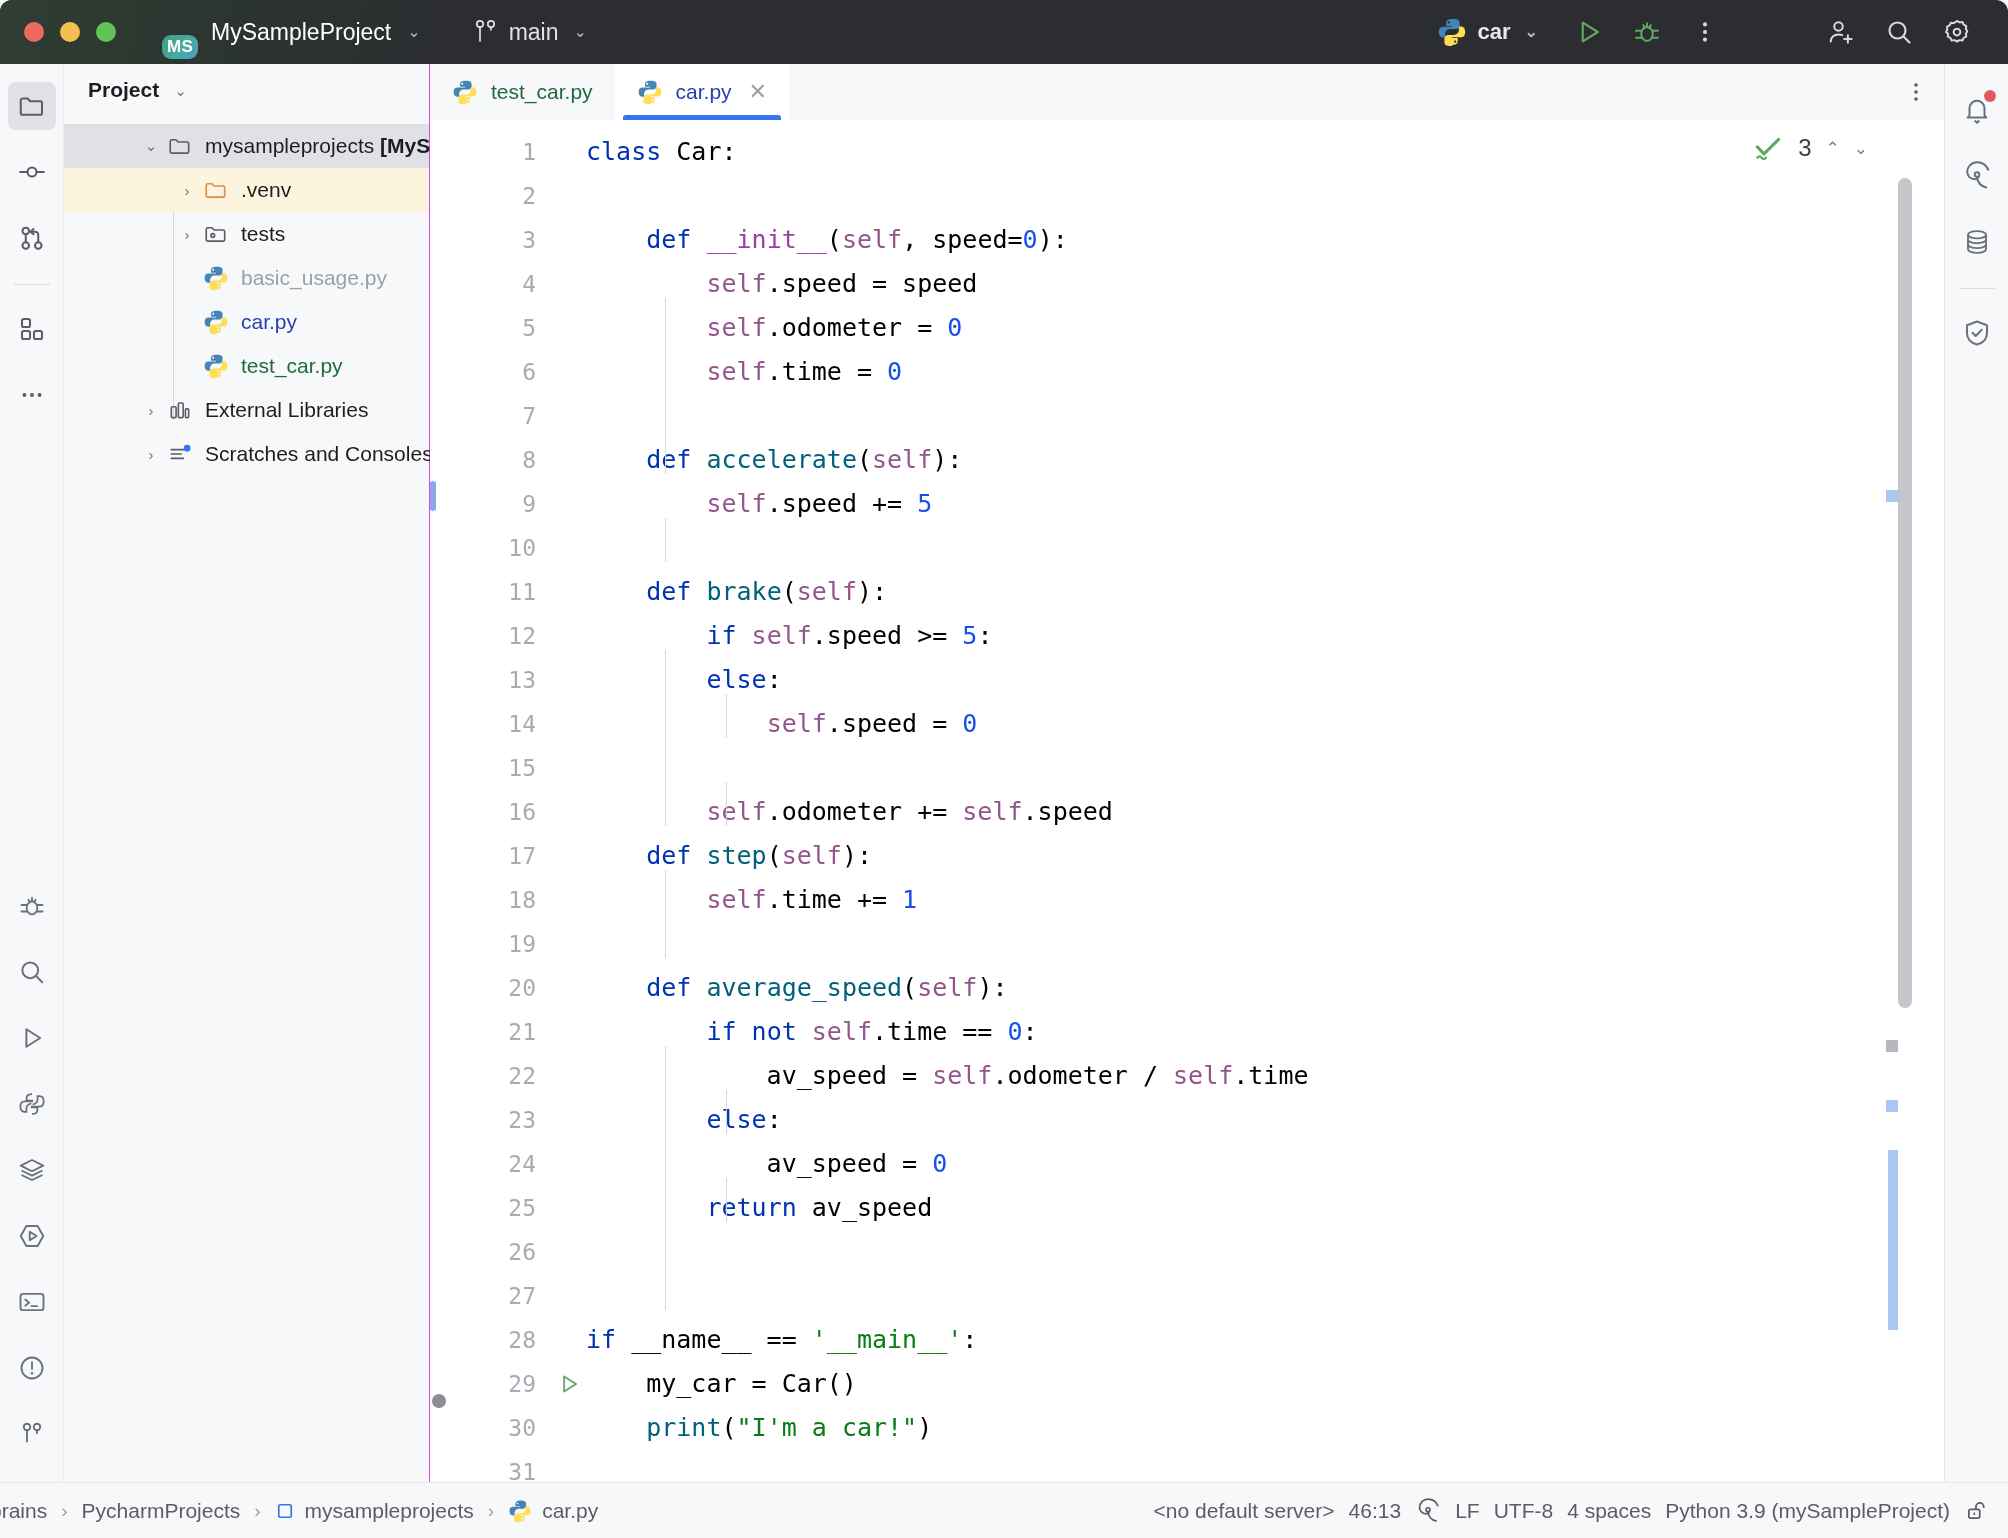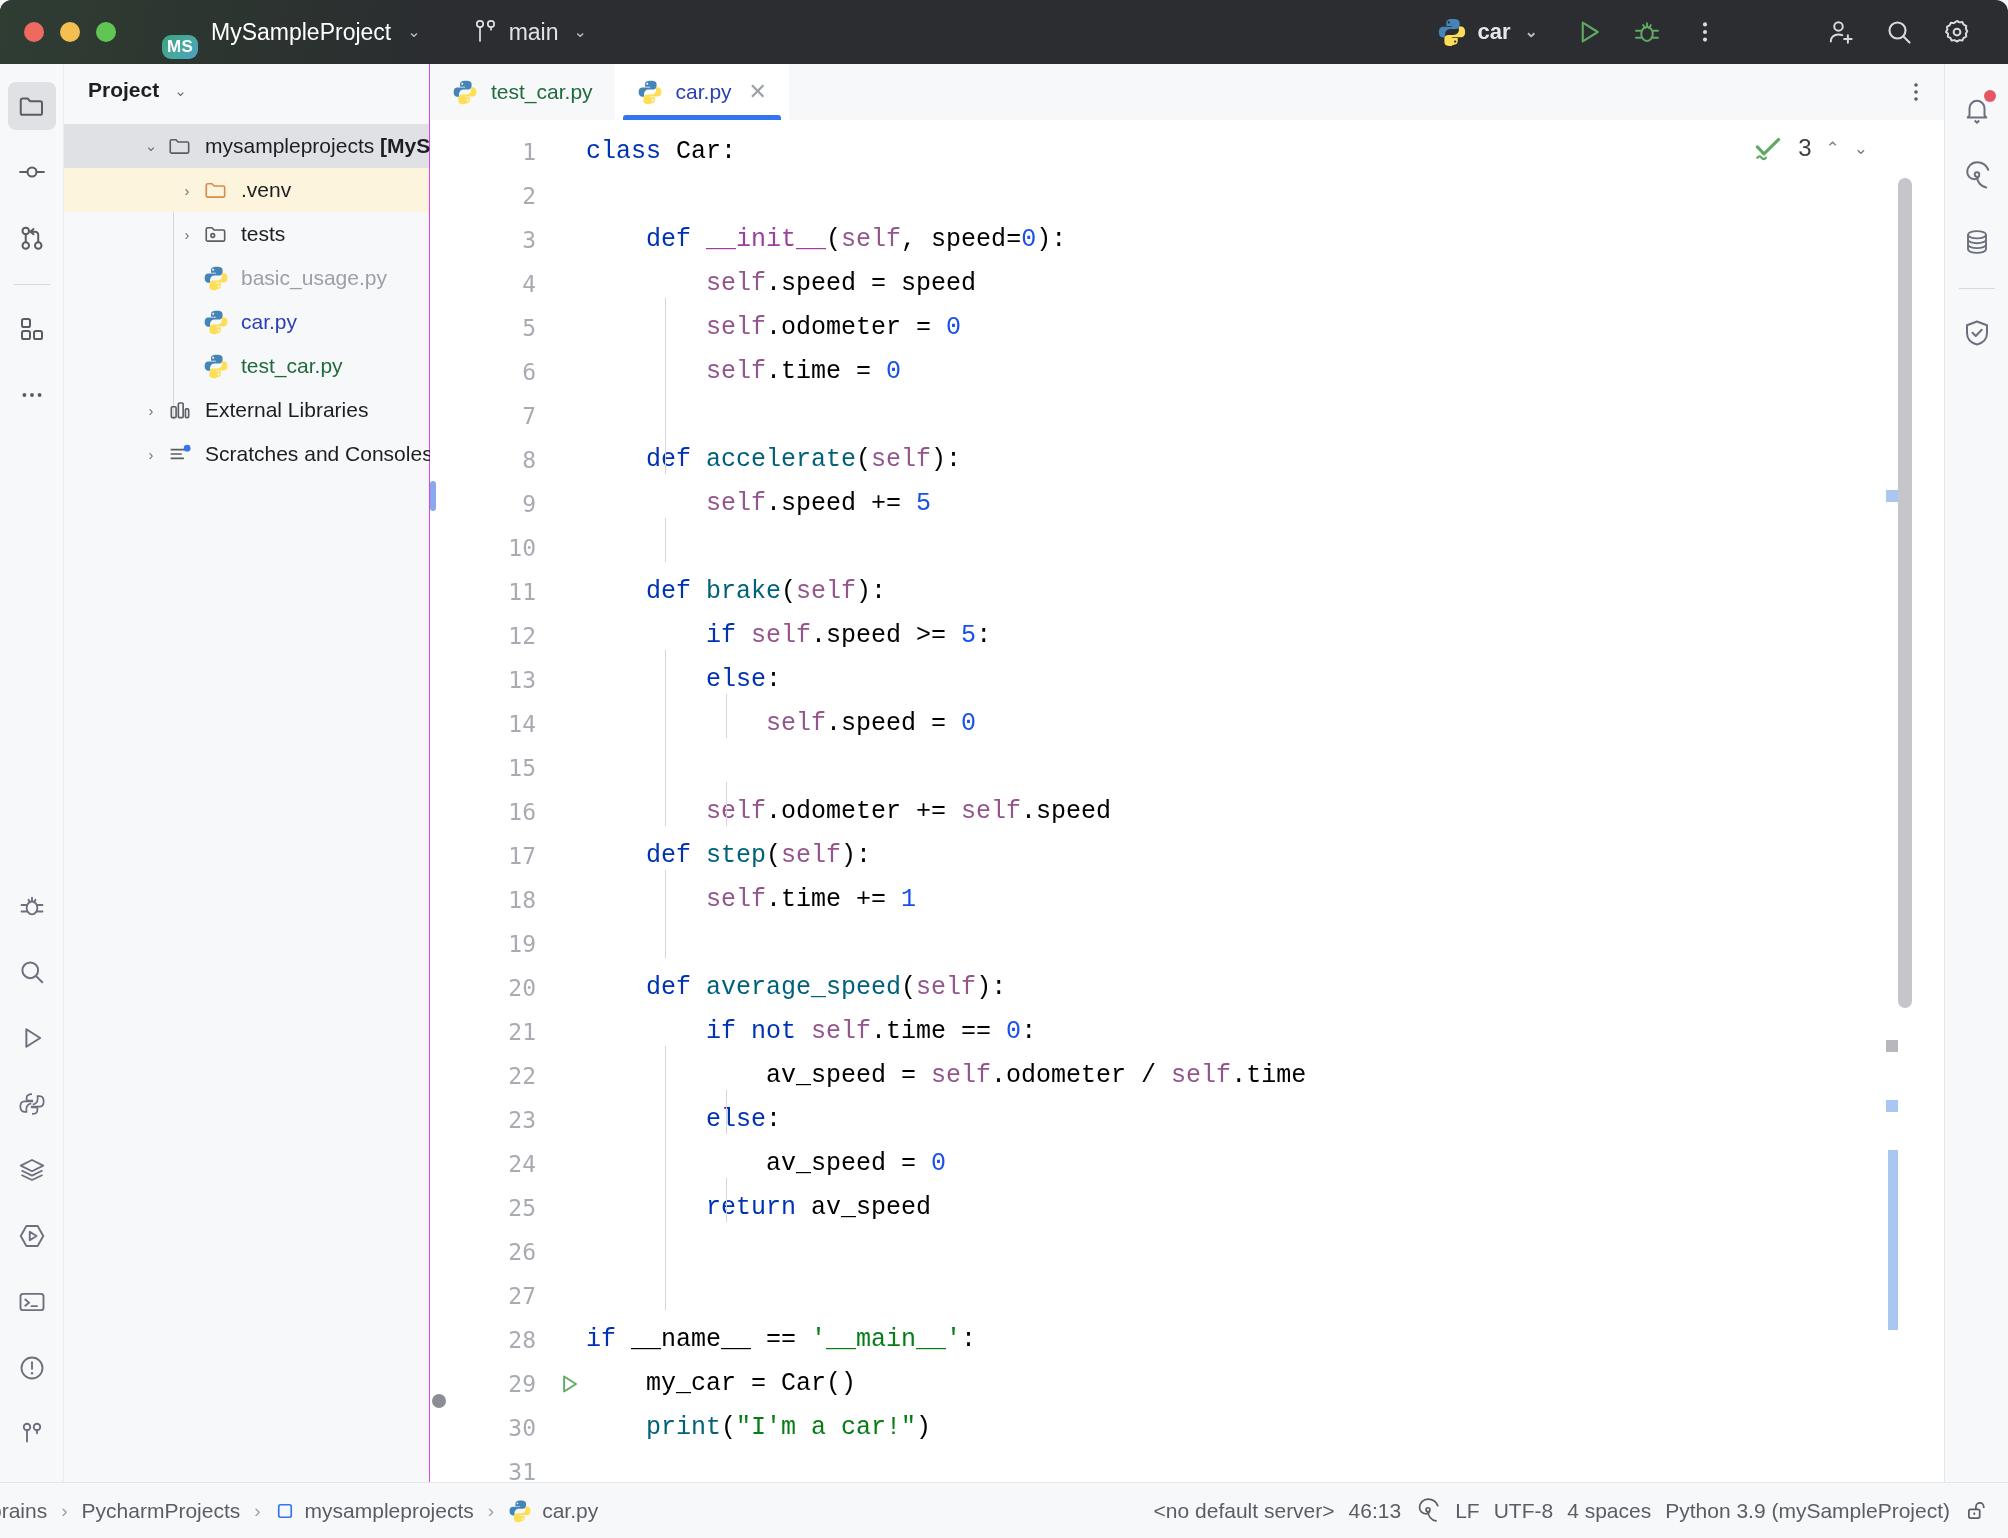--- a/index.html
+++ b/index.html
@@ -183,21 +183,21 @@
     position: absolute; left: 0; width: 6px; height: 30px;
     background: #8ba8ee; border-radius: 3px;
   }
 
   .codecol {
     flex: 1 1 auto; min-width: 0; position: relative;
     padding-top: 10px; padding-left: 34px;
     font-family: "DejaVu Sans Mono", monospace;
     font-size: 25px;
   }
-  .cline { height: 44px; line-height: 44px; white-space: pre; color: #000; font-family: Liberation Mono, monospace; }
+  .cline { height: 44px; line-height: 44px; white-space: pre; color: #000; }
   .kw   { color: #0033b3; }
   .def  { color: #00627a; }
   .self { color: #94558d; }
   .num  { color: #1750eb; }
   .str  { color: #067d17; }
   .magic{ color: #9a3fa0; }
   .ind1, .ind2 {
     position: absolute; width: 1px; background: #d5d7dc;
   }
 

